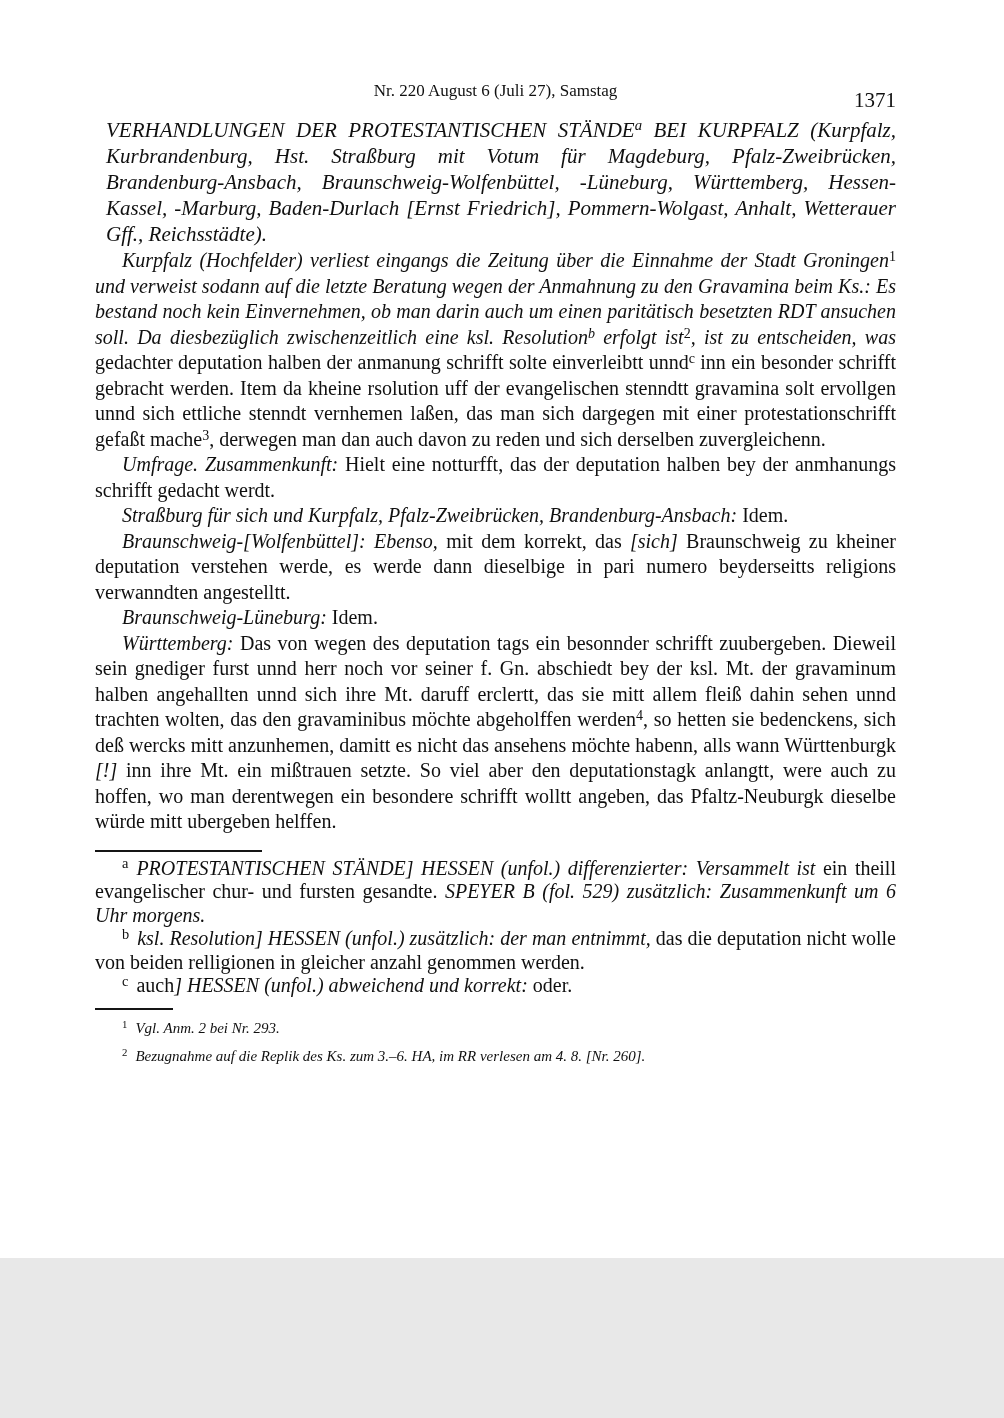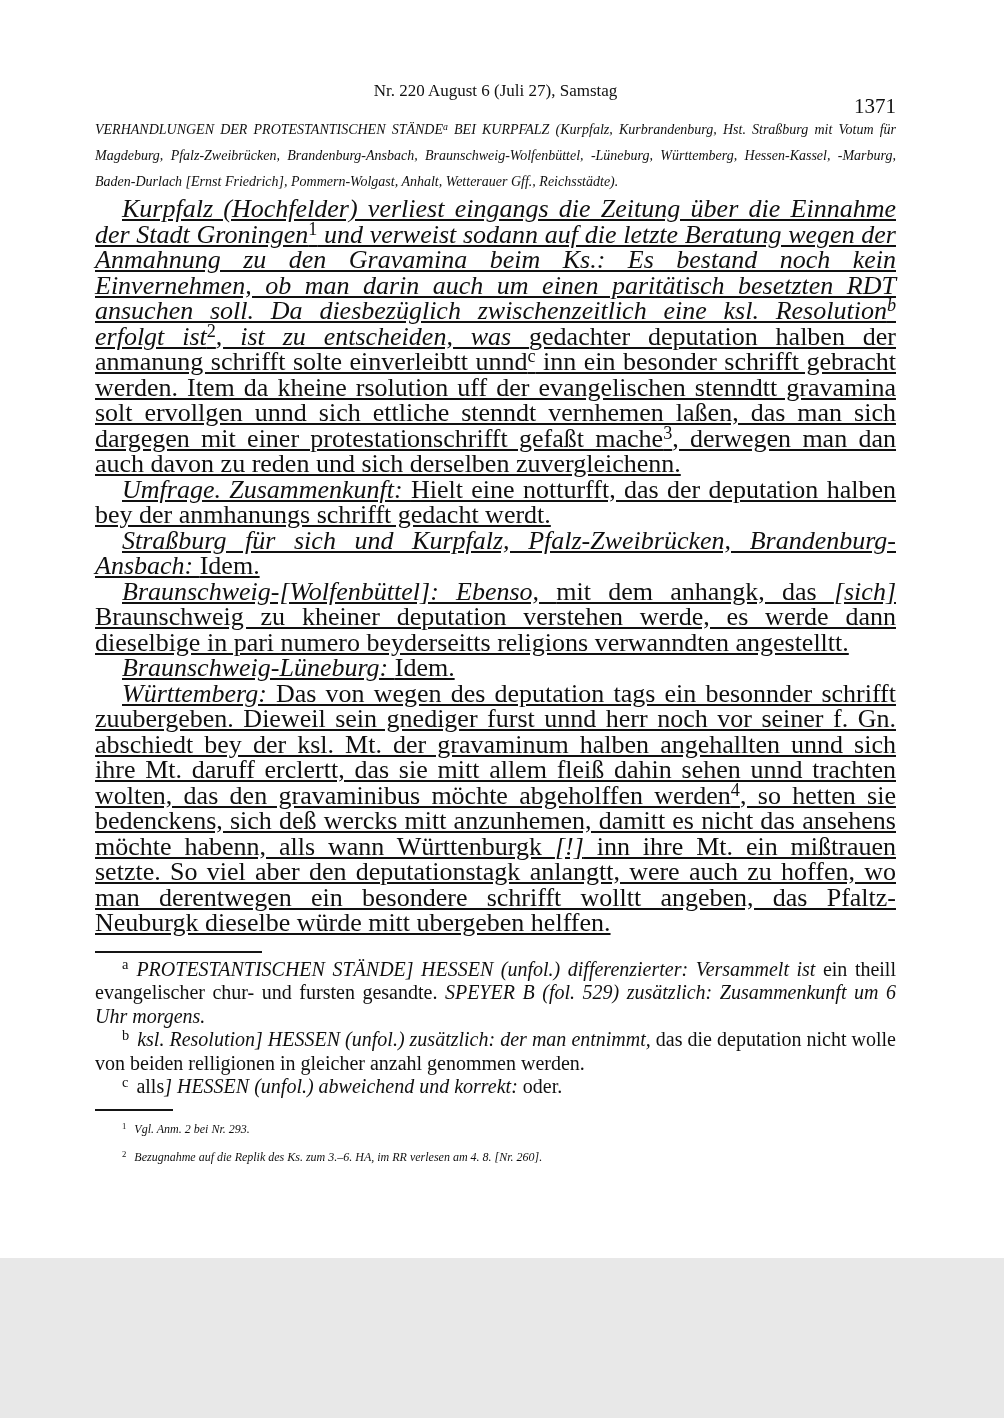--- a/index.html
+++ b/index.html
@@ -23,58 +23,57 @@
   }
   .rh-center {
     position: absolute;
     left: 0; right: 0;
     text-align: center;
     top: 3px;
   }
   .rh-page {
     position: absolute;
     right: 0;
-    top: 16px;
+    top: 10px;
     font-size: 21px;
   }
   .heading {
-    margin: 0 0 1px 0;
-    font-size: 14px;
+    margin: 0 0 1px 11px;
+    font-size: 21px;
     line-height: 26px;
     text-align: justify;
     text-align-last: left;
     text-indent: 0;
   }
   .body-para {
     margin: 0;
-    font-size: 26px;
+    font-size: 20px;
     line-height: 25.5px;
     text-align: justify;
     text-align-last: left;
     text-indent: 27px;
-    text-decoration: underline;
   }
   .fn-rule {
     border: 0;
     border-top: 2px solid #151515;
     height: 0;
   }
   .rule-long { width: 167px; margin: 15px 0 5px 0; }
   .rule-short { width: 78px; margin: 10px 0 4px 0; }
   .fn-letter {
     margin: 0;
     font-size: 20px;
     line-height: 23.5px;
     text-align: justify;
     text-align-last: left;
     text-indent: 27px;
   }
   .fn-number {
     margin: 0;
-    font-size: 12px;
+    font-size: 15px;
     line-height: 28px;
     text-align: justify;
     text-align-last: left;
     text-indent: 27px;
   }
   .fn-marker {
     font-size: 0.72em;
     vertical-align: 0.42em;
     line-height: 0;
     margin-right: 8px;
@@ -93,28 +92,28 @@
   <div class="running-head">
     <span class="rh-center">Nr. 220 August 6 (Juli 27), Samstag</span>
     <span class="rh-page">1371</span>
   </div>
 
   <p class="heading"><span class="seg-i">VERHANDLUNGEN DER PROTESTANTISCHEN STÄNDE</span><span class="seg-supi">a</span><span class="seg-i"> BEI KURPFALZ (Kurpfalz, Kurbrandenburg, Hst. Straßburg mit Votum für Magdeburg, Pfalz-Zweibrücken, Brandenburg-Ansbach, Braunschweig-Wolfenbüttel, -Lüneburg, Württemberg, Hessen-Kassel, -Marburg, Baden-Durlach [Ernst Friedrich], Pommern-Wolgast, Anhalt, Wetterauer Gff., Reichsstädte).</span></p>
 
   <p class="body-para"><span class="seg-i">Kurpfalz (Hochfelder) verliest eingangs die Zeitung über die Einnahme der Stadt Groningen</span><span class="seg-sup">1</span><span class="seg-i"> und verweist sodann auf die letzte Beratung wegen der Anmahnung zu den Gravamina beim Ks.: Es bestand noch kein Einvernehmen, ob man darin auch um einen paritätisch besetzten RDT ansuchen soll. Da diesbezüglich zwischenzeitlich eine ksl. Resolution</span><span class="seg-supi">b</span><span class="seg-i"> erfolgt ist</span><span class="seg-sup">2</span><span class="seg-i">, ist zu entscheiden, was </span><span class="seg-r">gedachter deputation halben der anmanung schrifft solte einverleibtt unnd</span><span class="seg-sup">c</span><span class="seg-r"> inn ein besonder schrifft gebracht werden. Item da kheine rsolution uff der evangelischen stenndtt gravamina solt ervollgen unnd sich ettliche stenndt vernhemen laßen, das man sich dargegen mit einer protestationschrifft gefaßt mache</span><span class="seg-sup">3</span><span class="seg-r">, derwegen man dan auch davon zu reden und sich derselben zuvergleichenn.</span></p>
   <p class="body-para"><span class="seg-i">Umfrage. Zusammenkunft: </span><span class="seg-r">Hielt eine notturfft, das der deputation halben bey der anmhanungs schrifft gedacht werdt.</span></p>
   <p class="body-para"><span class="seg-i">Straßburg für sich und Kurpfalz, Pfalz-Zweibrücken, Brandenburg-Ansbach: </span><span class="seg-r">Idem.</span></p>
-  <p class="body-para"><span class="seg-i">Braunschweig-[Wolfenbüttel]: Ebenso, </span><span class="seg-r">mit dem anhangk, das </span><span class="seg-i">[sich] </span><span class="seg-r">Braunschweig zu kheiner deputation verstehen werde, es werde dann dieselbige in pari numero beyderseitts religions verwanndten angestelltt.</span></p>
+  <p class="body-para"><span class="seg-i">Braunschweig-[Wolfenbüttel]: Ebenso, </span><span class="seg-r">mit dem korrekt, das </span><span class="seg-i">[sich] </span><span class="seg-r">Braunschweig zu kheiner deputation verstehen werde, es werde dann dieselbige in pari numero beyderseitts religions verwanndten angestelltt.</span></p>
   <p class="body-para"><span class="seg-i">Braunschweig-Lüneburg: </span><span class="seg-r">Idem.</span></p>
   <p class="body-para"><span class="seg-i">Württemberg: </span><span class="seg-r">Das von wegen des deputation tags ein besonnder schrifft zuubergeben. Dieweil sein gnediger furst unnd herr noch vor seiner f. Gn. abschiedt bey der ksl. Mt. der gravaminum halben angehallten unnd sich ihre Mt. daruff erclertt, das sie mitt allem fleiß dahin sehen unnd trachten wolten, das den gravaminibus möchte abgeholffen werden</span><span class="seg-sup">4</span><span class="seg-r">, so hetten sie bedenckens, sich deß wercks mitt anzunhemen, damitt es nicht das ansehens möchte habenn, alls wann Württenburgk </span><span class="seg-i">[!]</span><span class="seg-r"> inn ihre Mt. ein mißtrauen setzte. So viel aber den deputationstagk anlangtt, were auch zu hoffen, wo man derentwegen ein besondere schrifft wolltt angeben, das Pfaltz-Neuburgk dieselbe würde mitt ubergeben helffen.</span></p>
 
   <div class="fn-rule rule-long"></div>
 
   <p class="fn-letter"><span class="fn-marker">a</span><span><span class="seg-i">PROTESTANTISCHEN STÄNDE] HESSEN (unfol.) differenzierter: Versammelt ist </span><span class="seg-r">ein theill evangelischer chur- und fursten gesandte. </span><span class="seg-i">SPEYER B (fol. 529) zusätzlich: Zusammenkunft um 6 Uhr morgens.</span></span></p>
   <p class="fn-letter"><span class="fn-marker">b</span><span><span class="seg-i">ksl. Resolution] HESSEN (unfol.) zusätzlich: der man entnimmt, </span><span class="seg-r">das die deputation nicht wolle von beiden relligionen in gleicher anzahl genommen werden.</span></span></p>
-  <p class="fn-letter"><span class="fn-marker">c</span><span><span class="seg-r">alls</span><span class="seg-i">] HESSEN (unfol.) abweichend und korrekt: </span><span class="seg-r">oder.</span></span></p>
+  <p class="fn-letter"><span class="fn-marker">c</span><span><span class="seg-r">auch</span><span class="seg-i">] HESSEN (unfol.) abweichend und korrekt: </span><span class="seg-r">oder.</span></span></p>
 
   <div class="fn-rule rule-short"></div>
 
   <p class="fn-number"><span class="fn-marker">1</span><span><span class="seg-i">Vgl. Anm. 2 bei Nr. 293.</span></span></p>
   <p class="fn-number"><span class="fn-marker">2</span><span><span class="seg-i">Bezugnahme auf die Replik des Ks. zum 3.–6. HA, im RR verlesen am 4. 8. [Nr. 260].</span></span></p>
 
 </div>
 
 </body></html>

